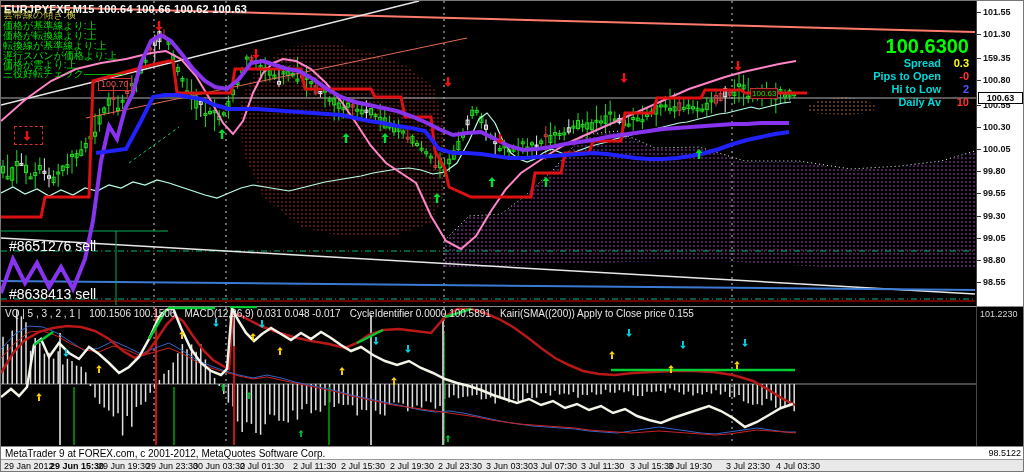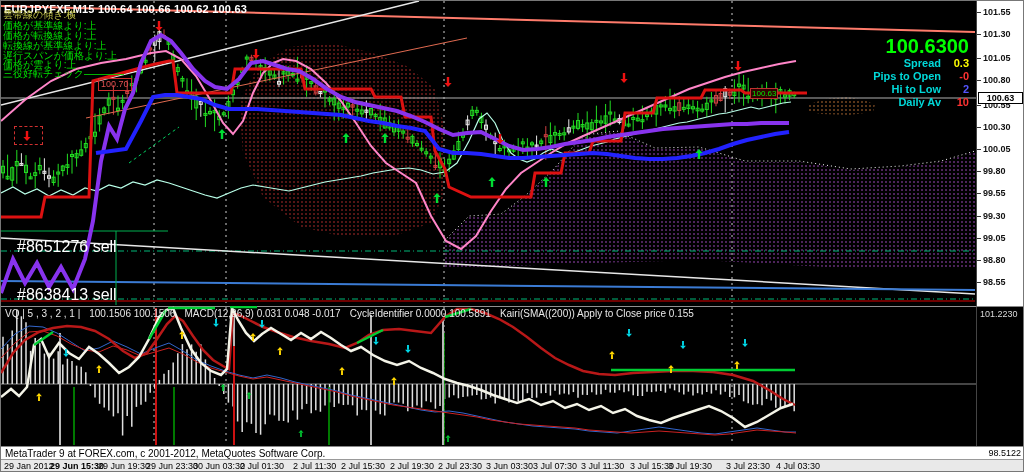--- a/index.html
+++ b/index.html
@@ -14,21 +14,21 @@
               display:flex;justify-content:space-between;padding:0 4px;box-sizing:border-box;border-top:1px solid #888;}
   .time-axis{left:0;top:458px;width:1024px;height:14px;background:#e9e9e9;border-top:1px solid #999;box-sizing:border-box;}
   .time-axis .tick-label{position:absolute;top:1px;font-size:9px;color:#000;white-space:nowrap;}
   .sym-line{left:3px;top:2px;font-size:11px;font-weight:bold;color:#fff;white-space:nowrap;letter-spacing:.2px;}
   .jp-line{left:2px;font-size:10px;white-space:nowrap;line-height:10px;}
   .info-panel{right:7px;top:34px;text-align:right;}
   .info-price{font-size:20px;font-weight:bold;line-height:22px;}
   .info-row{line-height:13px;font-size:11px;font-weight:bold;}
   .info-row .lbl{color:#00d8d8;}
   .info-row .val{display:inline-block;width:28px;text-align:right;}
-  .order-label{left:16px;font-size:16px;color:#fff;white-space:nowrap;}
+  .order-label{left:8px;font-size:14px;color:#fff;white-space:nowrap;}
   .price-tag{border:1px solid #d03030;color:#e05050;font-size:9px;line-height:11px;padding:0 2px;}
   .last-tag{border:1px solid #c03030;background:#300000;color:#00e400;font-size:8px;line-height:9px;padding:0 1px;}
   .signal-box{border:1px dashed #d03030;}
   .axis-label{position:absolute;left:6px;font-size:9px;font-weight:bold;color:#111;white-space:nowrap;}
   .axis-tick{position:absolute;left:0;width:4px;height:1px;background:#333;}
   .cur-price-box{position:absolute;left:1px;width:45px;height:12px;background:#fff;border:1px solid #000;
                  font-size:9px;font-weight:bold;color:#000;text-align:center;line-height:11px;box-sizing:border-box;}
   .sub-axis-label{position:absolute;left:3px;font-size:9px;color:#d8d8d8;white-space:nowrap;}
   .ind-labels{left:4px;top:307px;font-size:10px;white-space:nowrap;}
   .ind-labels span{margin-right:9px;margin-top:36px;}
@@ -810,21 +810,21 @@
       </svg>
     <div class="abs ind-labels" id="ind-labels" style="top:2px;"><span style="color: rgb(232, 232, 232);">VQ | 5 , 3 , 2 , 1 |</span><span style="color: rgb(232, 232, 232);">100.1506 100.1506</span><span style="color: rgb(232, 232, 232);">MACD(12,26,9) 0.031 0.048 -0.017</span><span style="color: rgb(232, 232, 232);">CycleIdentifier 0.0000 100.5891</span><span style="color: rgb(232, 232, 232);">Kairi(SMA((200)) Apply to Close price 0.155</span></div>
   </div>
 
   <div class="abs main-axis" id="main-axis">
       <div class="axis-tick" style="top: 11px;"></div>
       <div class="axis-label" style="top: 6px;">101.55</div>
       <div class="axis-tick" style="top: 33px;"></div>
       <div class="axis-label" style="top: 28px;">101.30</div>
       <div class="axis-tick" style="top: 57px;"></div>
-      <div class="axis-label" style="top: 52px;">101.05</div>
+      <div class="axis-label" style="top: 52px;">159.35</div>
       <div class="axis-tick" style="top: 79px;"></div>
       <div class="axis-label" style="top: 74px;">100.80</div>
       <div class="axis-tick" style="top: 104px;"></div>
       <div class="axis-label" style="top: 99px;">100.55</div>
       <div class="axis-tick" style="top: 126px;"></div>
       <div class="axis-label" style="top: 121px;">100.30</div>
       <div class="axis-tick" style="top: 148px;"></div>
       <div class="axis-label" style="top: 143px;">100.05</div>
       <div class="axis-tick" style="top: 170px;"></div>
       <div class="axis-label" style="top: 165px;">99.80</div>

